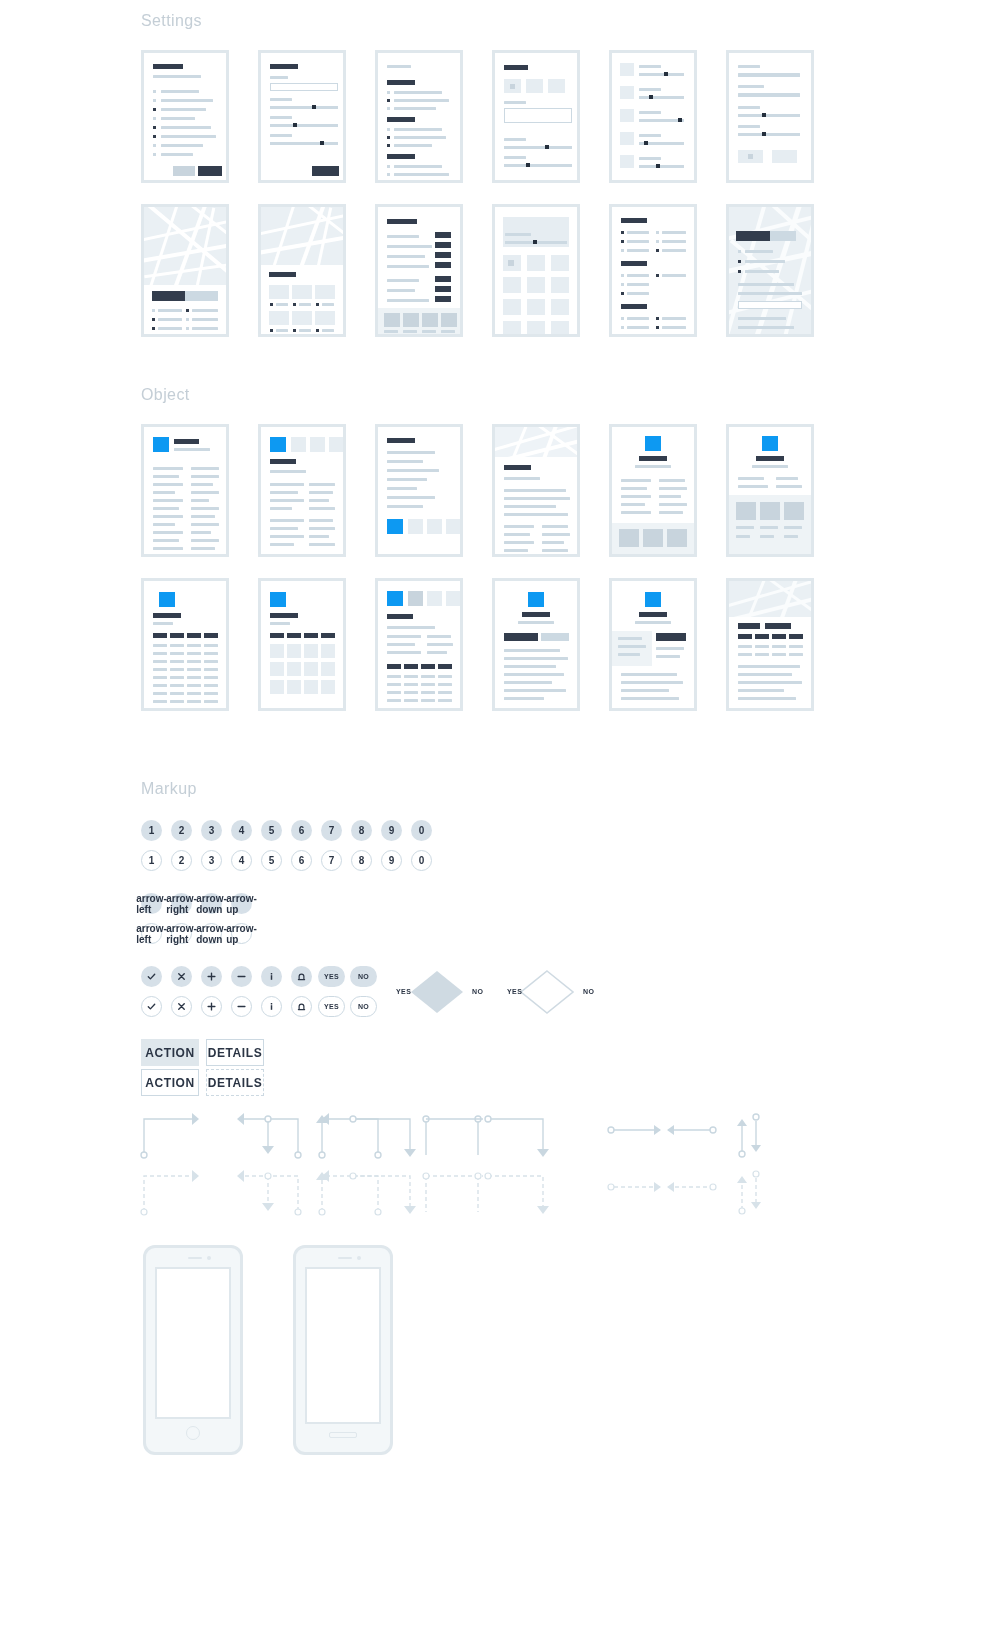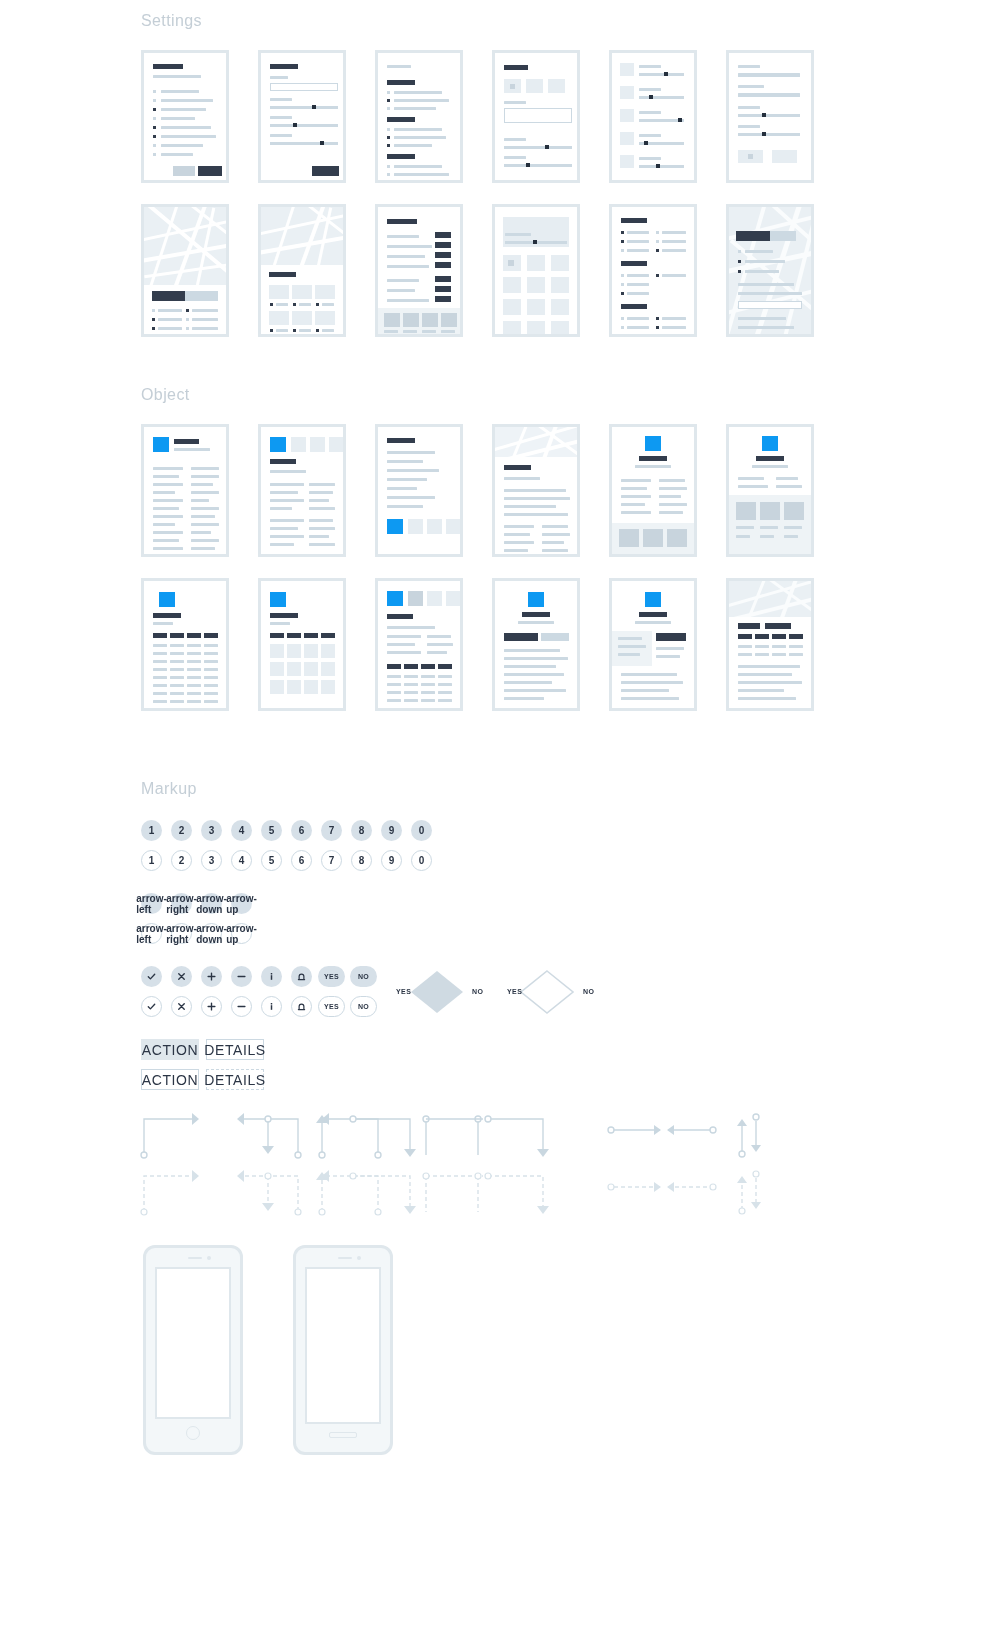--- a/index.html
+++ b/index.html
@@ -47,22 +47,22 @@
     font-family:"Liberation Sans",sans-serif;
   }
   .badge.fill{background:#d6e0e8;}
   .badge.out{background:#ffffff;border:1.3px solid #ccd9e2;box-sizing:border-box;}
   .badge.wide{width:27px;border-radius:11px;font-size:7px;letter-spacing:.3px;}
 
   .badge svg{display:block;}
 
   
   .mbtn{
-    position:absolute;height:21px;display:flex;align-items:center;justify-content:center;
-    font-size:14px;font-weight:400;color:#2b3545;letter-spacing:.6px;box-sizing:border-box;
+    position:absolute;height:27px;display:flex;align-items:center;justify-content:center;
+    font-size:12px;font-weight:700;color:#2b3545;letter-spacing:.6px;box-sizing:border-box;
   }
   .mbtn.fill{background:#dfe7ec;}
   .mbtn.outl{background:#ffffff;border:1.3px solid #ccd9e2;}
   .mbtn.dash{background:#ffffff;border:1.3px dashed #ccd9e2;}
 
   
   .diamond{position:absolute;}
   .lbl{position:absolute;font-size:7px;font-weight:700;color:#2b3545;letter-spacing:.4px;}
 
   

